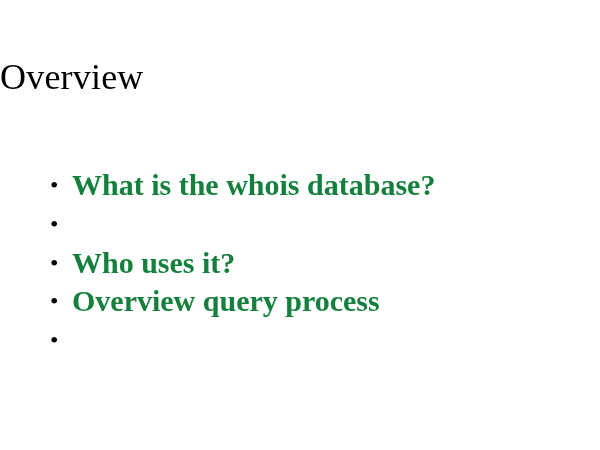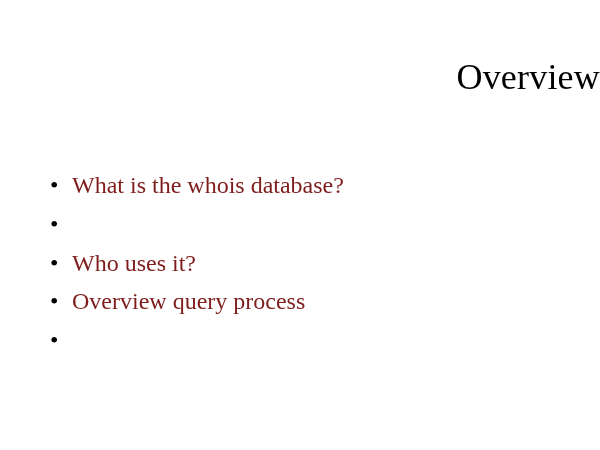--- a/index.html
+++ b/index.html
@@ -21,21 +21,21 @@
     top: 0;
     width: 600px;
     height: 450px;
     background: #ffffff;
   }
   .slide-title {
     position: absolute;
     left: 0;
     top: 56px;
     width: 600px;
-    text-align: right;
+    text-align: left;
     font-size: 36px;
     line-height: 42px;
     font-weight: normal;
     letter-spacing: 0.2px;
     color: #000000;
     margin: 0;
   }
   .bullet-list {
     position: absolute;
     left: 50px;
@@ -60,23 +60,24 @@
     width: 22px;
     font-size: 24px;
     line-height: 30px;
     text-align: left;
     color: #000000;
   }
   .bullet-text {
     position: absolute;
     left: 22px;
     top: 0;
-    font-size: 24px;
+    font-size: 30px;
     line-height: 30px;
-    color: #7f1d1d;
+    color: #15803d;
+    font-weight: bold;
   }
 </style>
 </head>
 <body>
 
 <div class="slide">
 
   <h1 class="slide-title">Overview</h1>
 
   <ul class="bullet-list">

